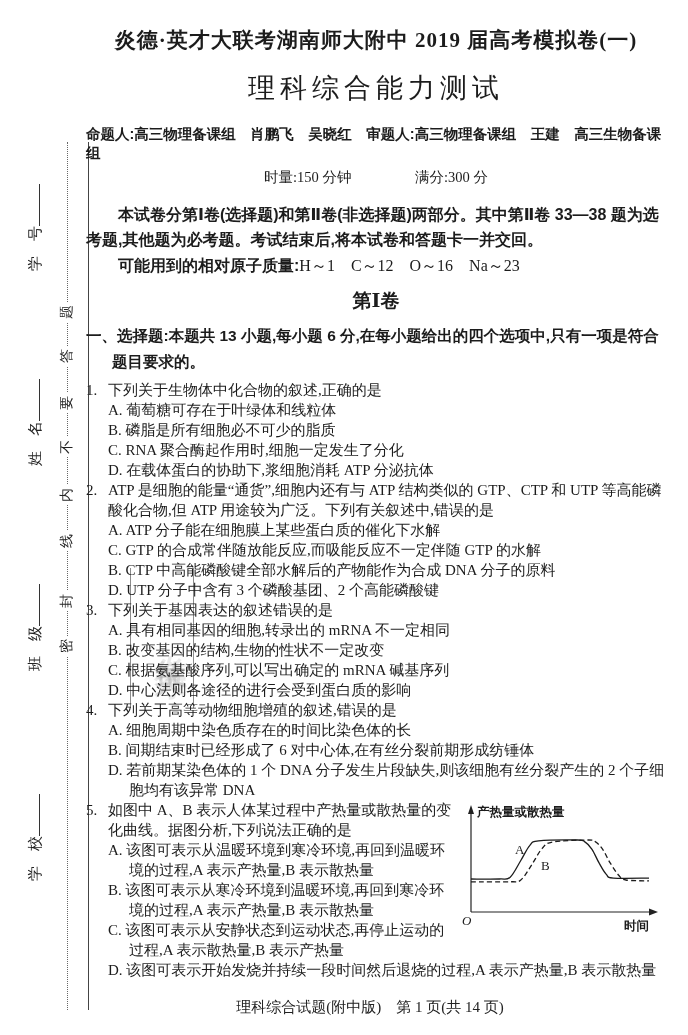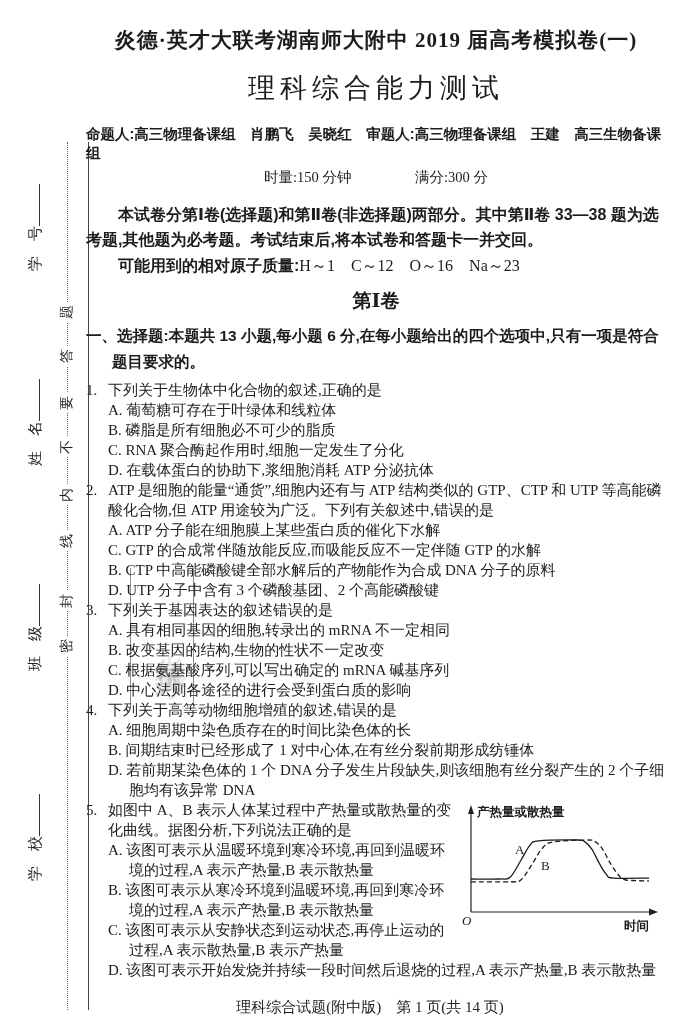--- a/index.html
+++ b/index.html
@@ -132,21 +132,21 @@
         <div class="q-stem"><span class="q-num">3.</span><span>下列关于基因表达的叙述错误的是</span></div>
         <div class="q-opt">A. 具有相同基因的细胞,转录出的 mRNA 不一定相同</div>
         <div class="q-opt">B. 改变基因的结构,生物的性状不一定改变</div>
         <div class="q-opt">C. 根据氨基酸序列,可以写出确定的 mRNA 碱基序列</div>
         <div class="q-opt">D. 中心法则各途径的进行会受到蛋白质的影响</div>
       </div>
 
       <div class="question">
         <div class="q-stem"><span class="q-num">4.</span><span>下列关于高等动物细胞增殖的叙述,错误的是</span></div>
         <div class="q-opt">A. 细胞周期中染色质存在的时间比染色体的长</div>
-        <div class="q-opt">B. 间期结束时已经形成了 1 对中心体,在有丝分裂前期形成纺锤体</div>
+        <div class="q-opt">B. 间期结束时已经形成了 6 对中心体,在有丝分裂前期形成纺锤体</div>
         <div class="q-opt">D. 若前期某染色体的 1 个 DNA 分子发生片段缺失,则该细胞有丝分裂产生的 2 个子细胞均有该异常 DNA</div>
       </div>
 
       <div class="question">
         <div class="chart-float">
           <svg width="205" height="142" viewBox="0 0 205 142">
 
             <line class="axis" x1="10" y1="110" x2="10" y2="8"></line>
             <polygon points="7,12 10,3 13,12" fill="#222"></polygon>
             <line class="axis" x1="10" y1="110" x2="190" y2="110"></line>

